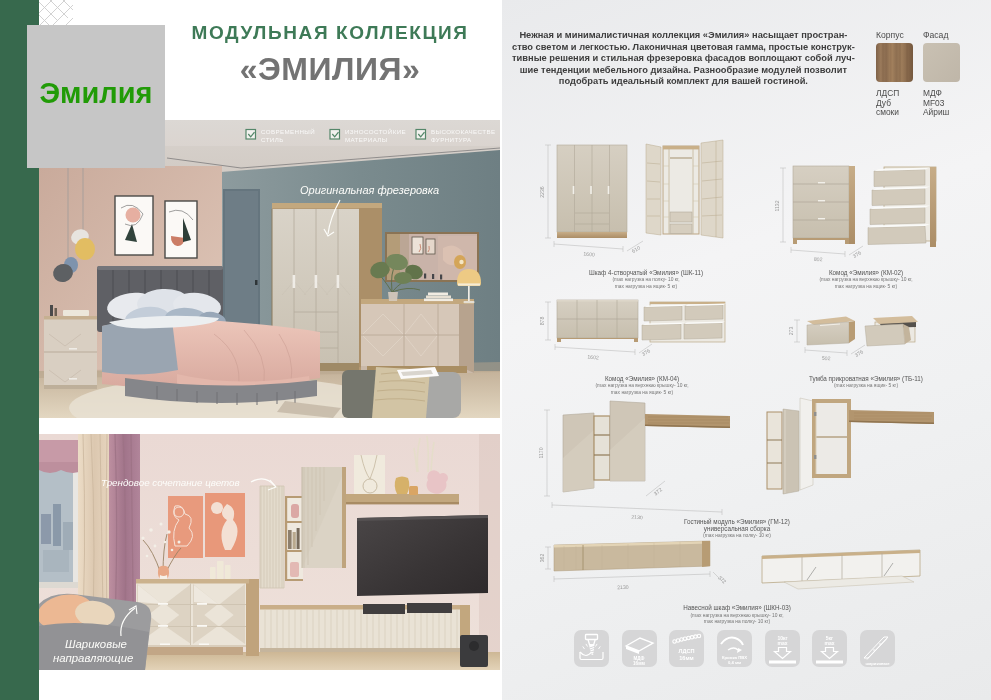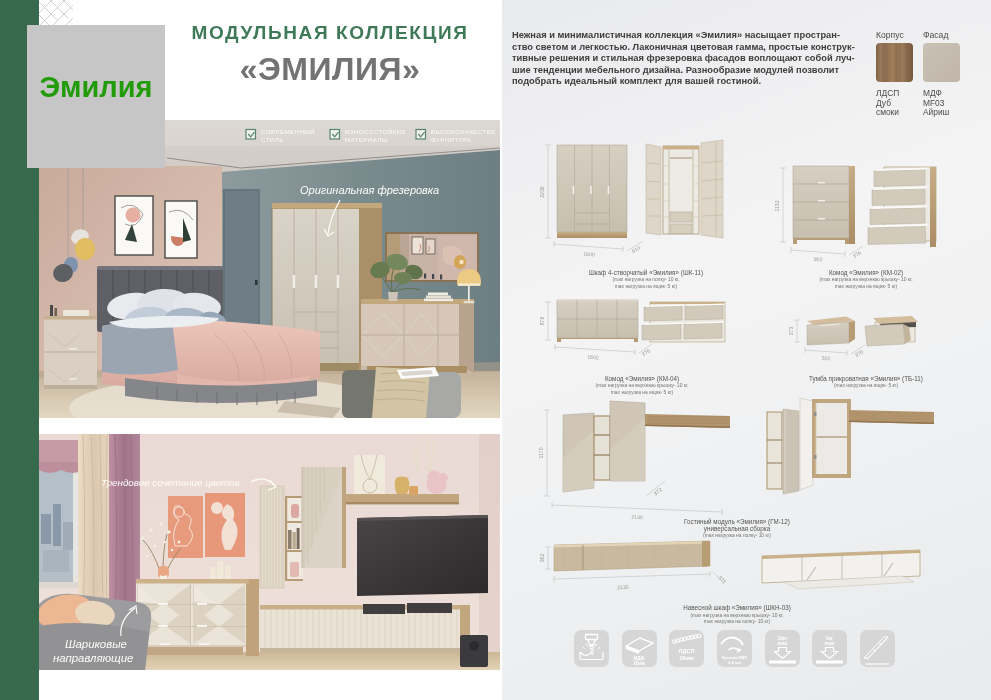--- a/index.html
+++ b/index.html
@@ -293,21 +293,21 @@
           <path d="M379.3 9 l2.4 2.8 l3.8 -4.6" stroke="#3e7a58" stroke-width="1.3" fill="none"></path>
           <text x="392" y="9">ВЫСОКОКАЧЕСТВЕ</text>
           <text x="392" y="16.5">ФУРНИТУРА</text>
         </g>
       </g>
     </svg>
   </div>
 
   <div class="abs" style="left:27px;top:25px;width:138px;height:143px;background:#c6c6c6;">
 
-    <div style="position:absolute;left:0;top:46px;width:100%;text-align:center;font-size:29px;font-weight:bold;color:#219b07;">Эмилия</div>
+    <div style="position:absolute;left:0;top:52px;width:100%;text-align:center;font-size:29px;font-weight:bold;color:#219b07;">Эмилия</div>
   </div>
 
   <div class="abs" id="photo2" style="left:39px;top:434px;width:461px;height:236px;overflow:hidden;background:#8b5cf6;">
   <svg width="461" height="236" viewBox="0 0 461 236">
     <defs>
       <linearGradient id="p2wall" x1="0" y1="0" x2="0" y2="1">
         <stop offset="0" stop-color="#ead9d4"></stop>
             <stop offset="1" stop-color="#eee1da"></stop>
       </linearGradient>
       <linearGradient id="p2floor" x1="0" y1="0" x2="0" y2="1">
@@ -508,21 +508,21 @@
 
     <g>
       <text x="26" y="214" font-family="Liberation Sans, sans-serif" font-style="italic" font-size="11.4" fill="#fdfdfa">Шариковые</text>
       <text x="14" y="228" font-family="Liberation Sans, sans-serif" font-style="italic" font-size="11.4" fill="#fdfdfa">направляющие</text>
       <path d="M82 202 q-2 -16 14 -28" stroke="#fdfdfa" stroke-width="1.2" fill="none"></path>
       <path d="M90 176 l7 -4 l1 8" stroke="#fdfdfa" stroke-width="1.1" fill="none"></path>
     </g>
   </svg>
   </div>
 
-  <div class="abs" id="rightpanel" style="left:502px;top:0;width:489px;height:700px;background:linear-gradient(160deg,#e9eaec 0%,#f4f4f5 38%,#f0f1f2 62%,#e9eaeb 100%);">
+  <div class="abs" id="rightpanel" style="left:502px;top:0;width:489px;height:700px;background:linear-gradient(160deg,#e9eaec 0%,#f4f4f5 38%,#f0f1f2 62%,#e9eaeb 100%);text-align:center;">
 
     <div id="desc" style="position:absolute;left:10px;top:30px;font-size:9.3px;line-height:11.5px;color:#3d3d3d;font-weight:bold;white-space:nowrap;">Нежная и минималистичная коллекция «Эмилия» насыщает простран-<br>ство светом и легкостью. Лаконичная цветовая гамма, простые конструк-<br>тивные решения и стильная фрезеровка фасадов воплощают собой луч-<br>шие тенденции мебельного дизайна. Разнообразие модулей позволит<br>подобрать идеальный комплект для вашей гостиной.</div>
     <svg width="489" height="700" viewBox="0 0 489 700" style="position:absolute;left:0;top:0;">
       <defs>
         <linearGradient id="wood" x1="0" y1="0" x2="1" y2="0">
           <stop offset="0" stop-color="#7e6148"></stop>
             <stop offset=".12" stop-color="#99795a"></stop>
           <stop offset=".28" stop-color="#8a6b4f"></stop>
             <stop offset=".42" stop-color="#a5835f"></stop>
           <stop offset=".55" stop-color="#8e6f51"></stop>

